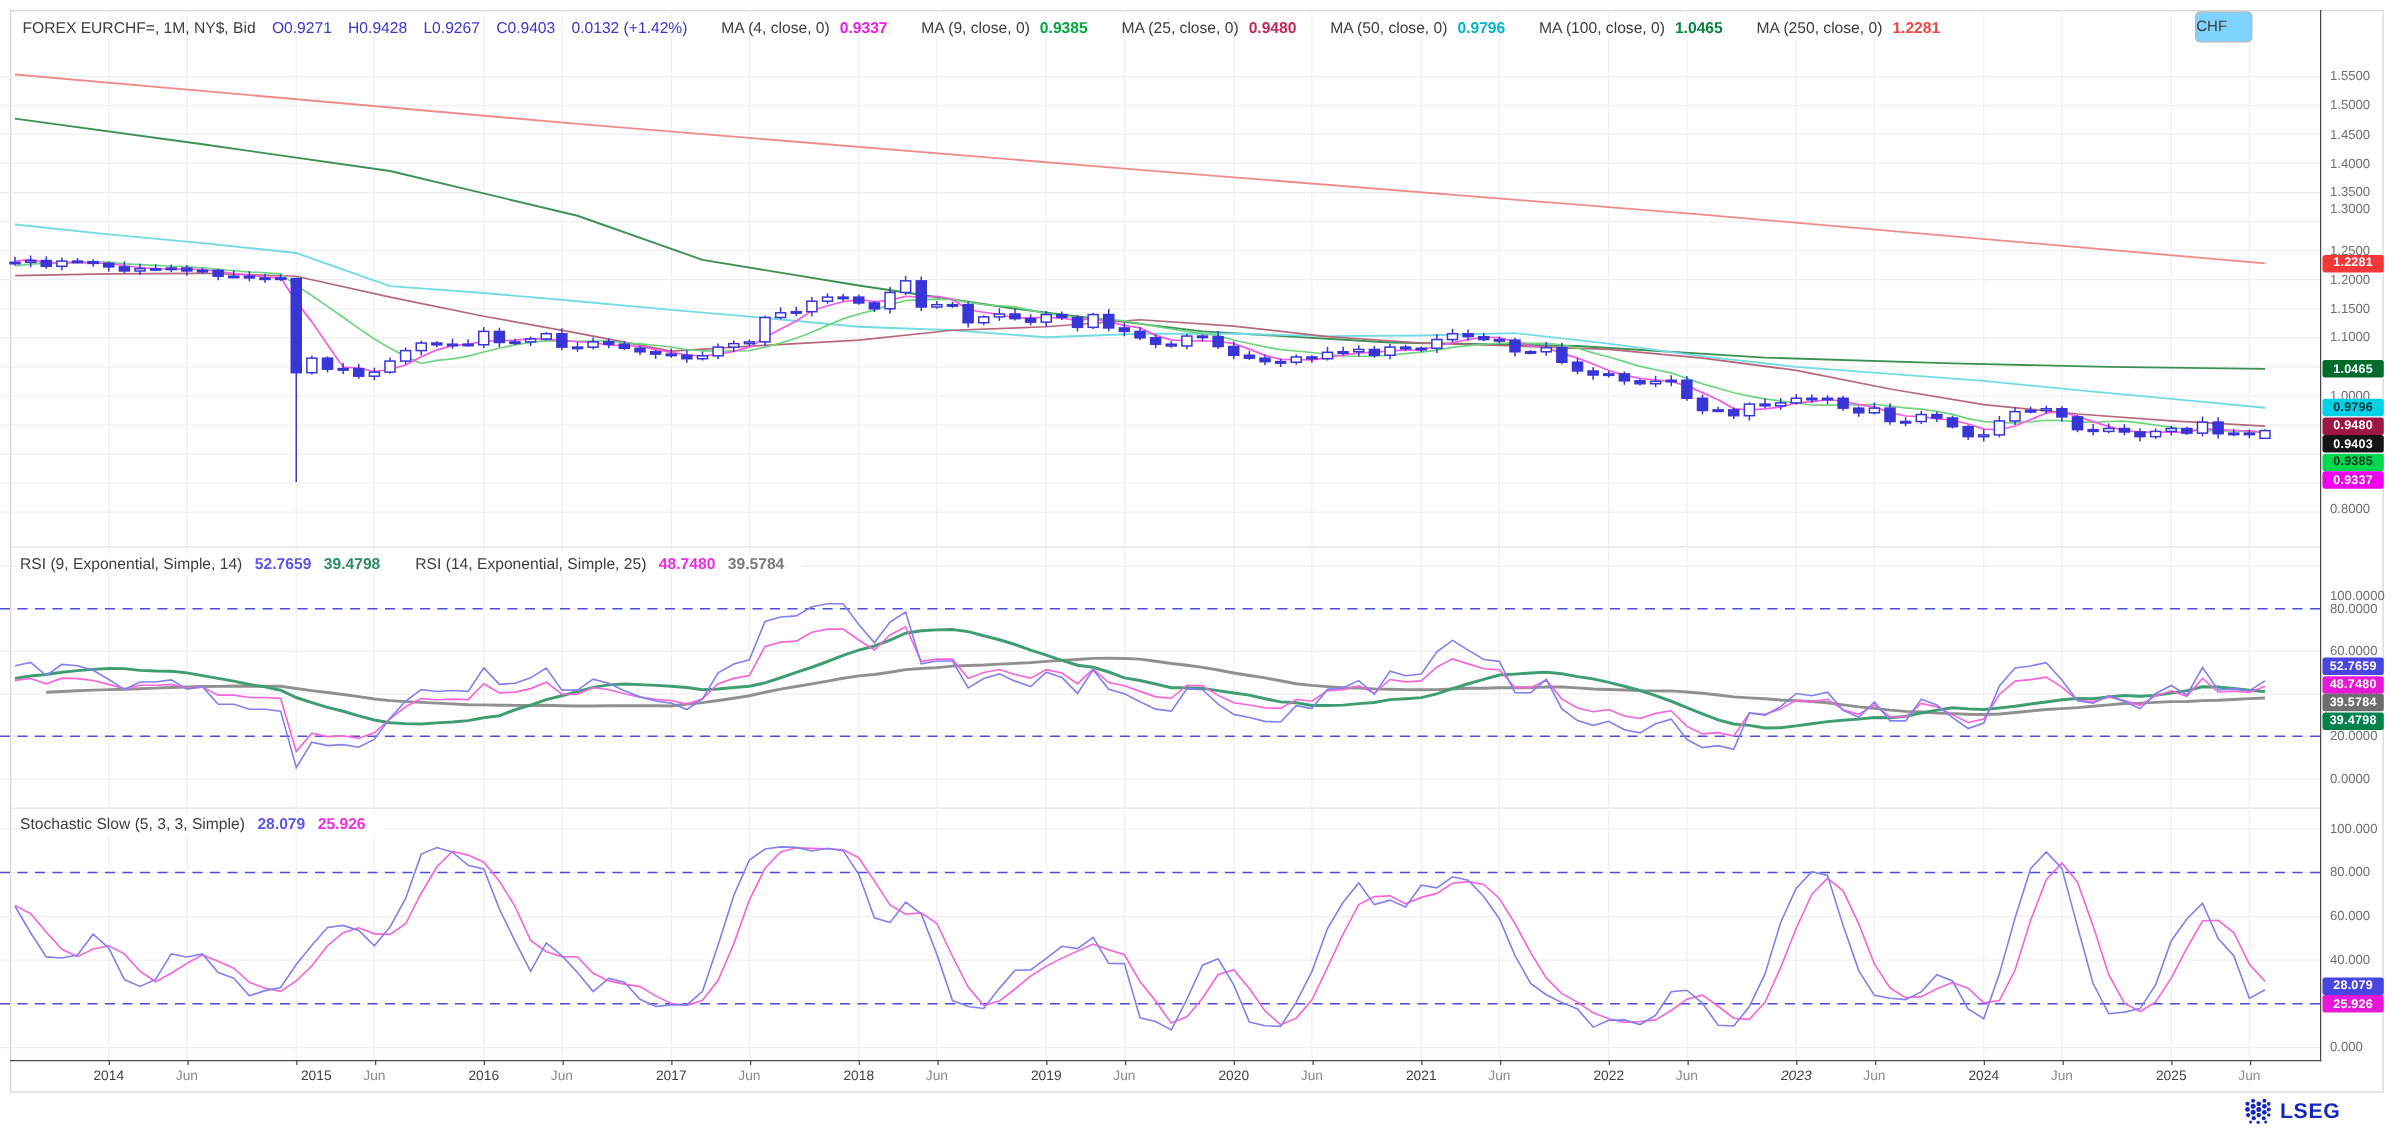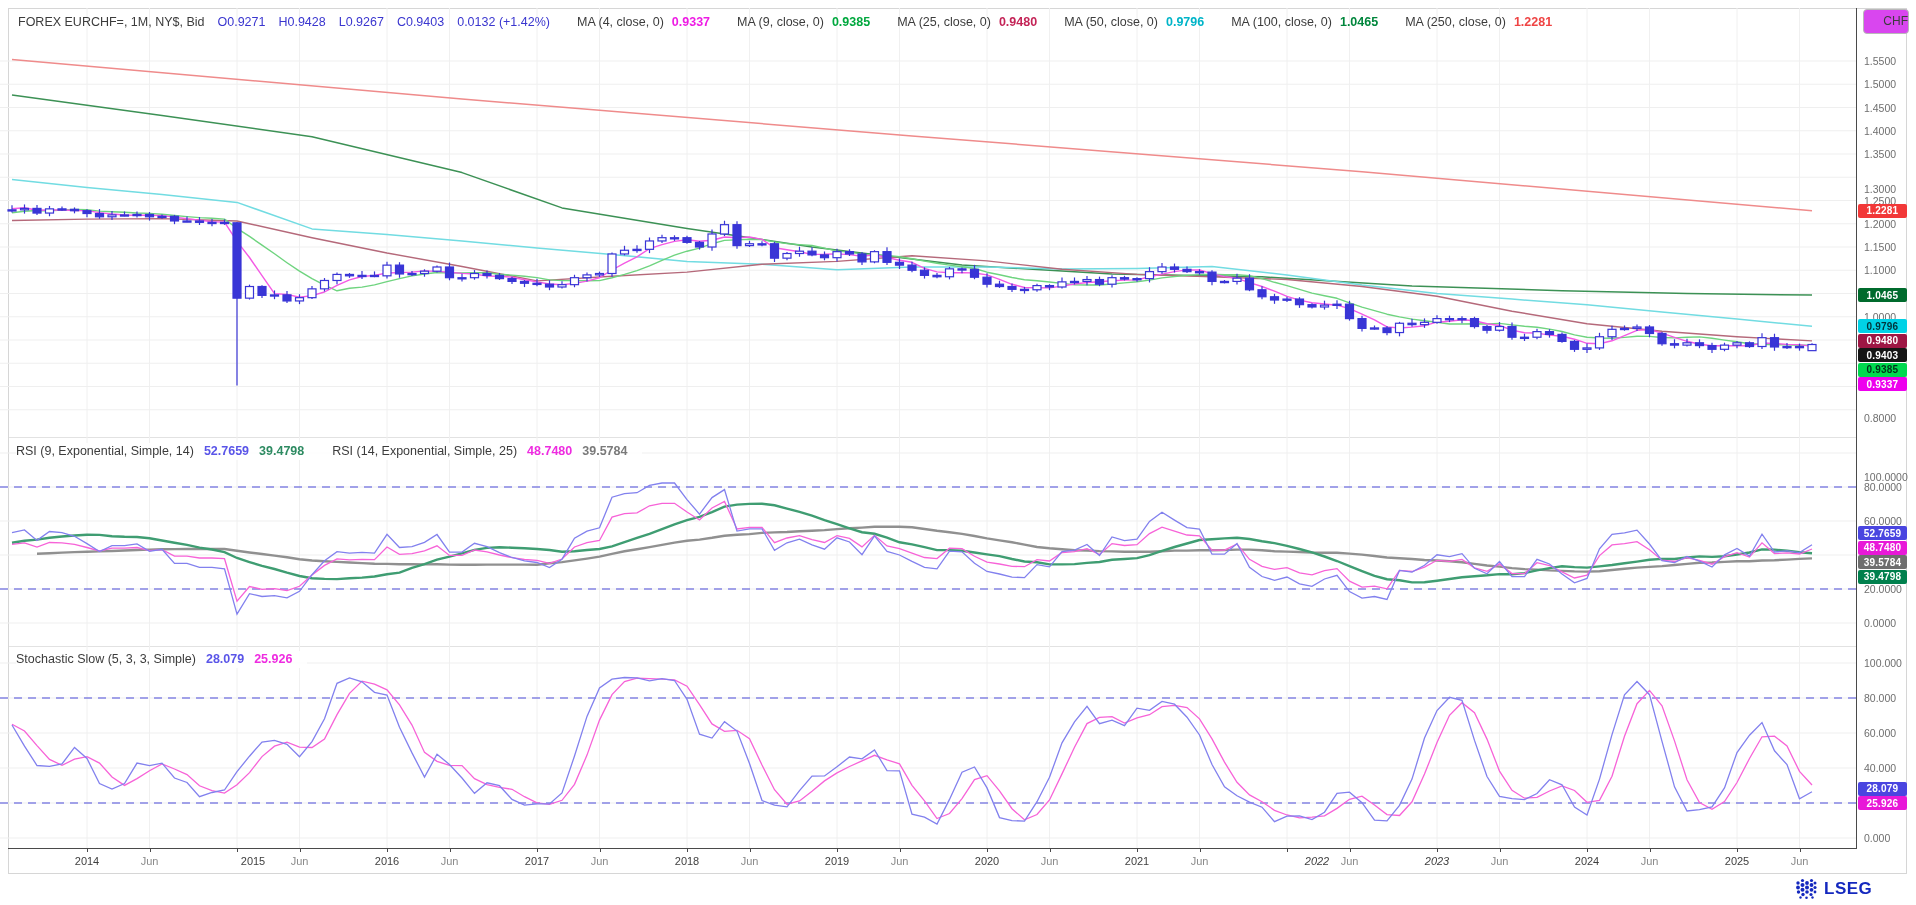--- a/index.html
+++ b/index.html
@@ -12,22 +12,22 @@
   svg.panel{position:absolute;left:0;display:block;}
   .hdr{position:absolute;left:18px;top:15px;display:flex;align-items:center;white-space:nowrap;
        font-size:12.5px;color:#3c3c3c;z-index:6;}
   .hdr .q{color:#3a36cf;margin-left:13px;}
   .hdr .instr{color:#3c3c3c;}
   .grp{margin-left:27px;color:#3c3c3c;}
   .grp .v{margin-left:8px;font-weight:bold;}
   .phdr{position:absolute;left:16px;z-index:6;font-size:12.5px;color:#3c3c3c;white-space:nowrap;
         background:rgba(255,255,255,.88);padding:1px 5px 2px 0;}
   .phdr span{margin-right:10px;}
-  .currency-btn{position:absolute;left:1863px;top:9px;width:44px;height:23px;line-height:23px;text-align:right;
-        border:1px solid #b9b9b9;border-radius:4px;font-size:12px;color:#3c3c3c;background:#d946ef;z-index:7;cursor:pointer;}
+  .currency-btn{position:absolute;left:1756px;top:9px;width:44px;height:23px;line-height:23px;text-align:left;
+        border:1px solid #b9b9b9;border-radius:4px;font-size:12px;color:#3c3c3c;background:#7dd3fc;z-index:7;cursor:pointer;}
   .ytick{position:absolute;left:1864px;font-size:10.5px;color:#6e6e6e;z-index:3;}
   .badge{position:absolute;left:1858px;min-width:43px;text-align:center;font-size:10px;font-weight:bold;
         padding:1.5px 3px;border-radius:2px;z-index:4;letter-spacing:.2px;}
   .xtick{position:absolute;top:855px;transform:translateX(-50%);font-size:11px;z-index:3;}
   .xtick.year{color:#3f3f3f;}
   .xtick.mid{color:#8a8a8a;}
   .tickmark{position:absolute;top:848px;width:1px;height:4px;background:#4a4a4a;}
   .logo{position:absolute;left:1794px;top:877px;display:flex;align-items:center;gap:5px;z-index:6;}
   .logo .word{font-size:17px;font-weight:bold;color:#1428be;letter-spacing:.5px;}
 </style>
@@ -479,28 +479,28 @@
     </svg>
 
   <div class="axis-vline"></div>
   <div class="xaxis-line"></div>
   <div id="right-axis">
       <div class="ytick" style="top: 55px;">1.5500</div>
       <div class="ytick" style="top: 78.25px;">1.5000</div>
       <div class="ytick" style="top: 101.5px;">1.4500</div>
       <div class="ytick" style="top: 124.75px; text-align: center;">1.4000</div>
       <div class="ytick" style="top: 148px;">1.3500</div>
-      <div class="ytick" style="top: 161px; margin-top: 22px;">1.3000</div>
+      <div class="ytick" style="top: 161px;">1.3000</div>
       <div class="ytick" style="top: 194.5px;">1.2500</div>
       <div class="ytick" style="top: 217.75px;">1.2000</div>
       <div class="ytick" style="top: 241px;">1.1500</div>
       <div class="ytick" style="top: 264.25px;">1.1000</div>
       <div class="ytick" style="top: 310.75px;">1.0000</div>
       <div class="ytick" style="top: 380.5px;">0.8500</div>
-      <div class="ytick" style="top: 412px;">0.8000</div>
+      <div class="ytick" style="top: 401px;">0.8000</div>
       <div class="ytick" style="top: 471px;">100.0000</div>
       <div class="ytick" style="top: 481px;">80.0000</div>
       <div class="ytick" style="top: 515px;">60.0000</div>
       <div class="ytick" style="top: 549px;">40.0000</div>
       <div class="ytick" style="top: 583px;">20.0000</div>
       <div class="ytick" style="top: 617px;">0.0000</div>
       <div class="ytick" style="top: 657px;">100.000</div>
       <div class="ytick" style="top: 692px;">80.000</div>
       <div class="ytick" style="top: 727px;">60.000</div>
       <div class="ytick" style="top: 762px;">40.000</div>
@@ -546,21 +546,21 @@
       <div class="xtick mid" style="left: 899.5px;">Jun</div>
       <div class="tickmark" style="left: 899.5px;"></div>
       <div class="xtick year" style="left: 987px;">2020</div>
       <div class="tickmark" style="left: 987px;"></div>
       <div class="xtick mid" style="left: 1049.5px;">Jun</div>
       <div class="tickmark" style="left: 1049.5px;"></div>
       <div class="xtick year" style="left: 1137px;">2021</div>
       <div class="tickmark" style="left: 1137px;"></div>
       <div class="xtick mid" style="left: 1199.5px;">Jun</div>
       <div class="tickmark" style="left: 1199.5px;"></div>
-      <div class="xtick year" style="left: 1317px; font-style: italic;">2022</div>
+      <div class="xtick year" style="left: 1287px;">2022</div>
       <div class="tickmark" style="left: 1287px;"></div>
       <div class="xtick mid" style="left: 1349.5px;">Jun</div>
       <div class="tickmark" style="left: 1349.5px;"></div>
       <div class="xtick year" style="left: 1437px; font-style: italic;">2023</div>
       <div class="tickmark" style="left: 1437px;"></div>
       <div class="xtick mid" style="left: 1499.5px;">Jun</div>
       <div class="tickmark" style="left: 1499.5px;"></div>
       <div class="xtick year" style="left: 1587px;">2024</div>
       <div class="tickmark" style="left: 1587px;"></div>
       <div class="xtick mid" style="left: 1649.5px;">Jun</div>

